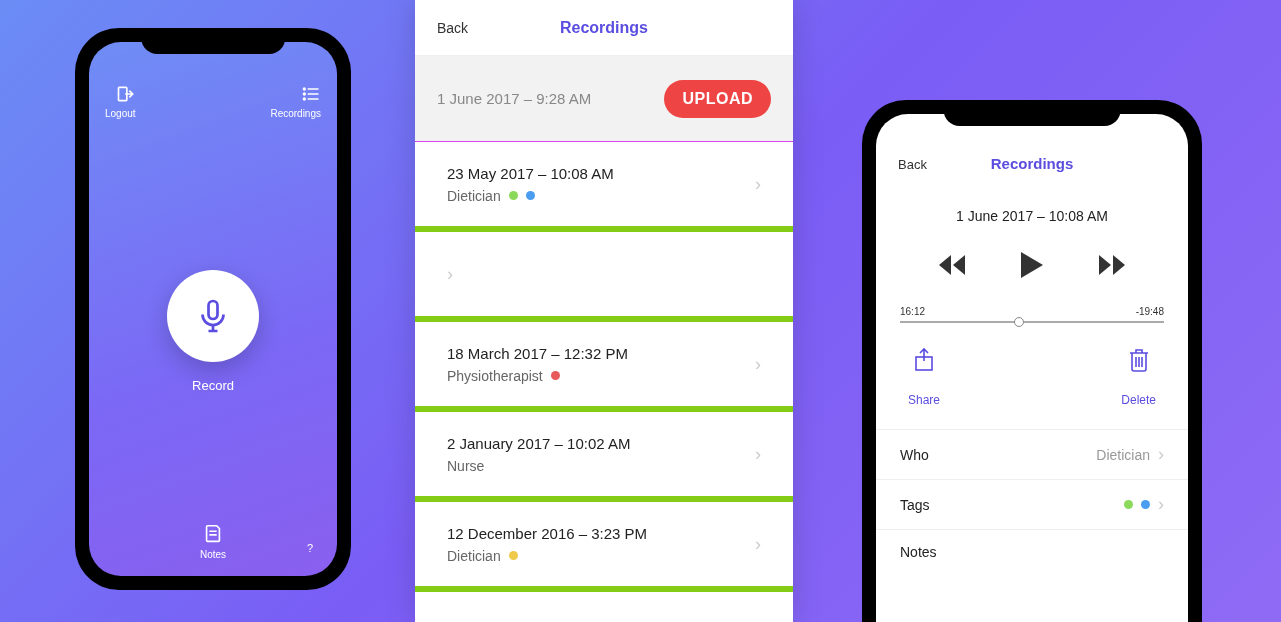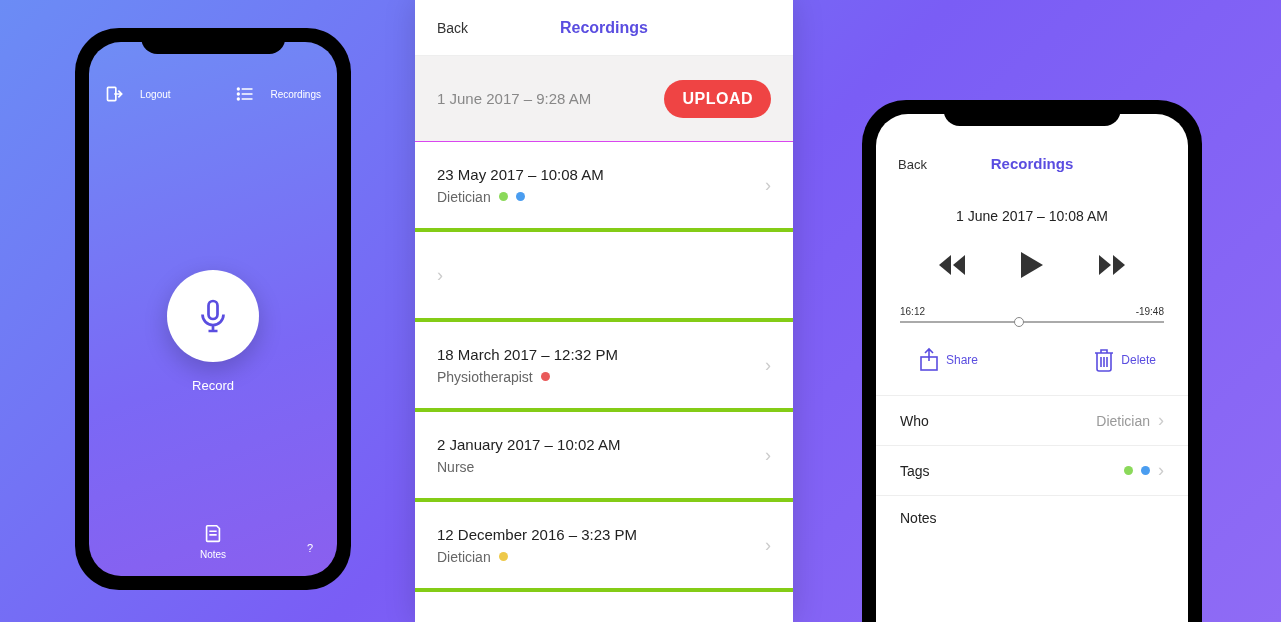--- a/index.html
+++ b/index.html
@@ -50,23 +50,23 @@
 }
 
 .phone1 .topbar {
   display: flex;
   justify-content: space-between;
   padding: 42px 16px 0 16px;
   color: #fff;
 }
 .topbar-item {
   display: flex;
-  flex-direction: row;
-  align-items: center;
-  gap: 15px;
+  flex-direction: column;
+  align-items: flex-end;
+  gap: 4px;
 }
 .topbar-item .icon { width: 20px; height: 20px; }
 .topbar-item .label { font-size: 10px; }
 
 .record-btn {
   position: absolute;
   top: 228px;
   left: 50%;
   transform: translateX(-50%);
   width: 92px;
@@ -164,22 +164,22 @@
   font-size: 16px;
   font-weight: 700;
   letter-spacing: 0.5px;
   padding: 10px 18px;
   border-radius: 20px;
   cursor: pointer;
 }
 
 .list-item {
   height: 90px;
-  border-bottom: 4px solid #84cc16;
-  padding: 0 22px;
+  border-bottom: 6px solid #84cc16;
+  padding: 0 32px;
   display: flex;
   align-items: center;
   justify-content: space-between;
   cursor: pointer;
 }
 .list-item .content { display: flex; flex-direction: column; gap: 6px; }
 .list-item .date { font-size: 15px; color: #222; }
 .list-item .role-row { display: flex; align-items: center; gap: 8px; }
 .list-item .role { font-size: 14px; color: #666; }
 .dot { width: 9px; height: 9px; border-radius: 50%; display: inline-block; }
@@ -266,25 +266,24 @@
 }
 
 .action-row {
   display: flex;
   justify-content: space-between;
   padding: 0 32px;
   margin-top: 24px;
 }
 .action-item {
   display: flex;
-  flex-direction: row;
-  align-items: center;
-  gap: 6px;
-  cursor: pointer;
-  margin-left: 10px;
+  flex-direction: column;
+  align-items: center;
+  gap: 20px;
+  cursor: pointer;
 }
 .action-item .albl { font-size: 12px; color: #5a4de0; }
 
 .detail-row {
   border-top: 1px solid #eee;
   padding: 14px 24px;
   display: flex;
   justify-content: space-between;
   align-items: center;
 }

